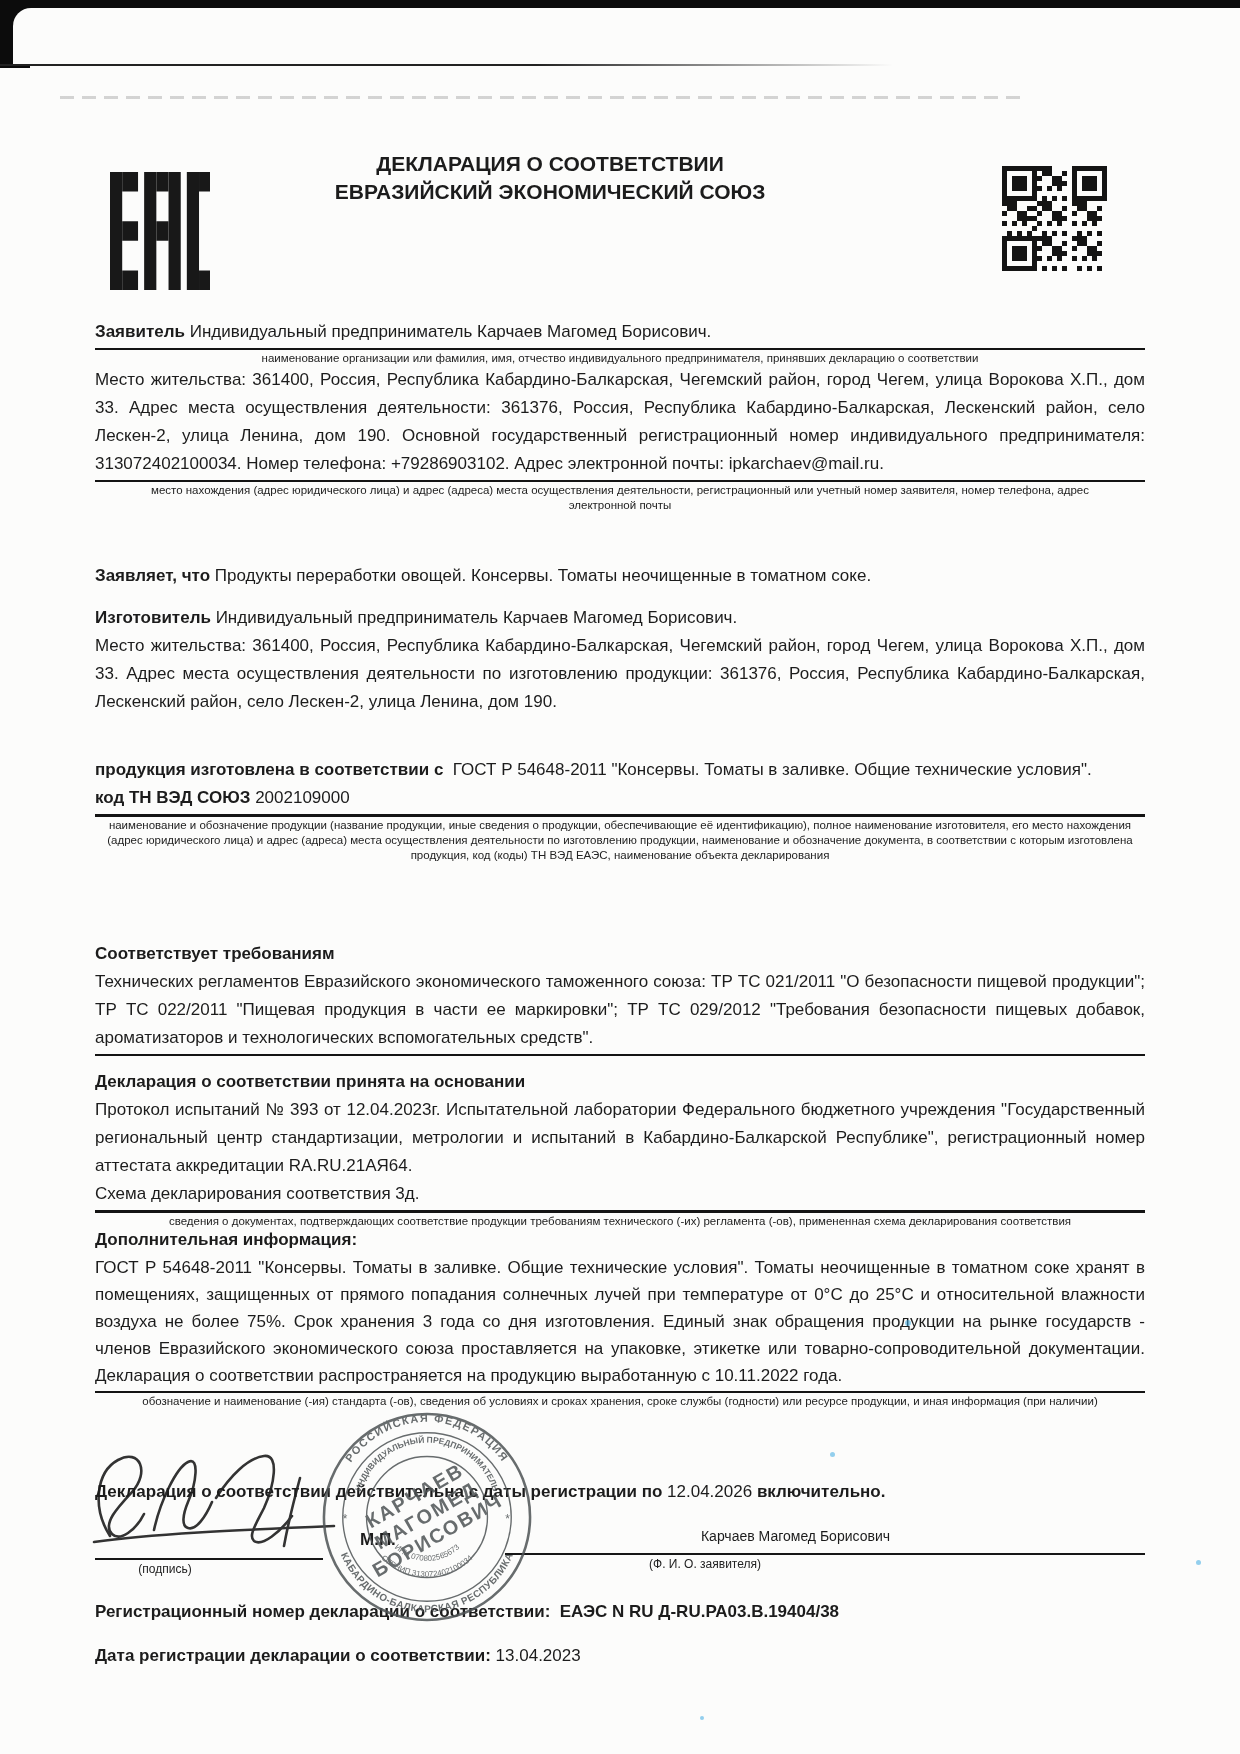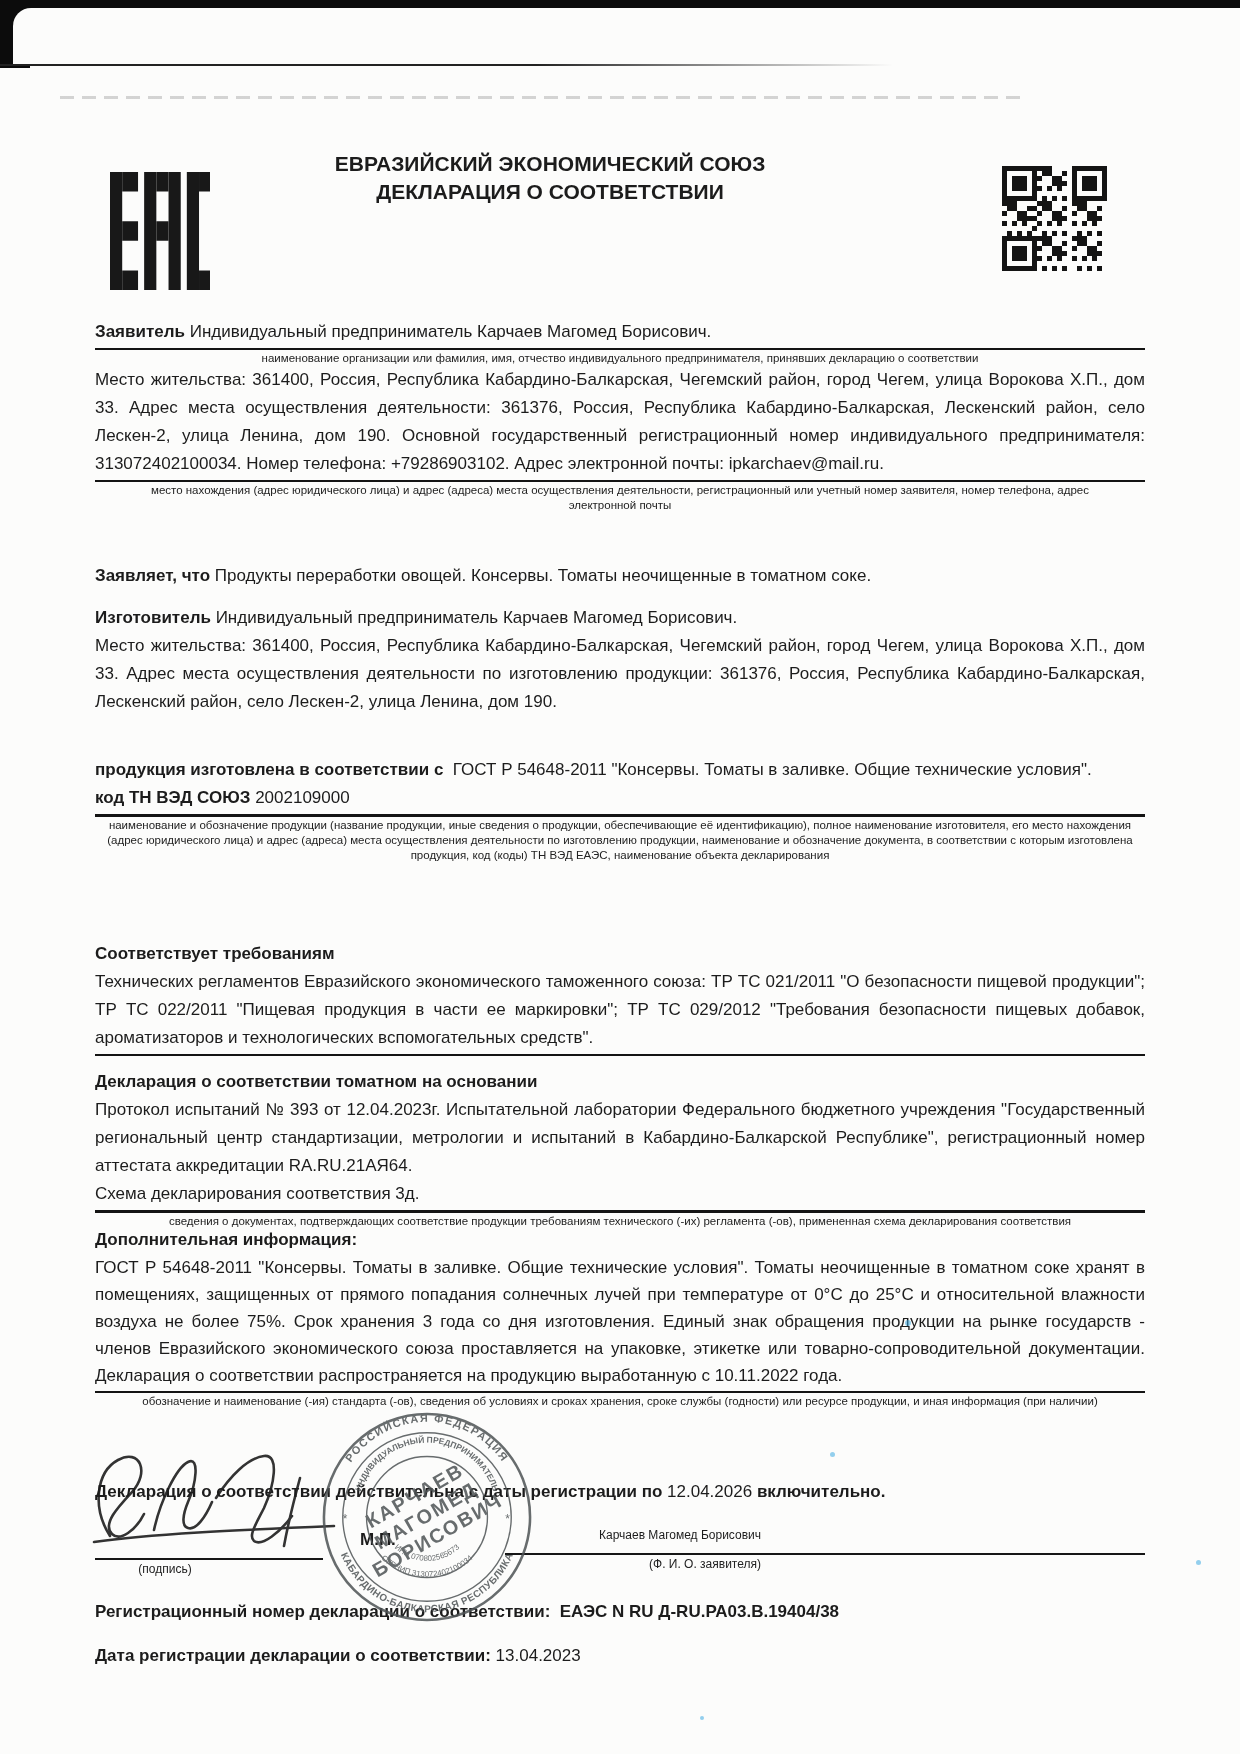--- a/index.html
+++ b/index.html
@@ -54,22 +54,22 @@
         <rect x="76" y="0" width="20" height="19"></rect>
           <rect x="76" y="48" width="20" height="19"></rect>
         <rect x="126" y="0" width="20" height="115"></rect>
           <rect x="146" y="0" width="18" height="19"></rect>
         <rect x="146" y="96" width="18" height="19"></rect>
       </g>
     </svg>
   </div>
 
   <div class="title">
+    <div>ДЕКЛАРАЦИЯ О СООТВЕТСТВИИ</div>
     <div>ЕВРАЗИЙСКИЙ ЭКОНОМИЧЕСКИЙ СОЮЗ</div>
-    <div>ДЕКЛАРАЦИЯ О СООТВЕТСТВИИ</div>
   </div>
 
   <div class="qr" id="qr">
       <i style="left:0px;top:0px"></i>
       <i style="left:5px;top:0px"></i>
       <i style="left:10px;top:0px"></i>
       <i style="left:15px;top:0px"></i>
       <i style="left:20px;top:0px"></i>
       <i style="left:25px;top:0px"></i>
       <i style="left:30px;top:0px"></i>
@@ -308,21 +308,21 @@
     <div class="note">наименование и обозначение продукции (название продукции, иные сведения о продукции, обеспечивающие её идентификацию), полное наименование изготовителя, его место нахождения (адрес юридического лица) и адрес (адреса) места осуществления деятельности по изготовлению продукции, наименование и обозначение документа, в соответствии с которым изготовлена продукция, код (коды) ТН ВЭД ЕАЭС, наименование объекта декларирования</div>
   </div>
 
   <div class="sec" style="top:940px">
     <p class="body-t b">Соответствует требованиям</p>
     <p class="body-t">Технических регламентов Евразийского экономического таможенного союза: ТР ТС 021/2011 "О безопасности пищевой продукции"; ТР ТС 022/2011 "Пищевая продукция в части ее маркировки"; ТР ТС 029/2012 "Требования безопасности пищевых добавок, ароматизаторов и технологических вспомогательных средств".</p>
     <div class="rule"></div>
   </div>
 
   <div class="sec" style="top:1068px">
-    <p class="body-t b">Декларация о соответствии томатном на основании</p>
+    <p class="body-t b">Декларация о соответствии принята на основании</p>
     <p class="body-t">Протокол испытаний № 393 от 12.04.2023г. Испытательной лаборатории Федерального бюджетного учреждения "Государственный региональный центр стандартизации, метрологии и испытаний в Кабардино-Балкарской Республике", регистрационный номер аттестата аккредитации RA.RU.21АЯ64.</p>
     <p class="body-t">Схема декларирования соответствия 3д.</p>
     <div class="rule thick"></div>
     <div class="note" style="max-width:960px;margin:0 auto;">сведения о документах, подтверждающих соответствие продукции требованиям технического (-их) регламента (-ов), примененная схема декларирования соответствия</div>
   </div>
 
   <div class="sec" style="top:1226px">
     <p class="body-t b">Дополнительная информация:</p>
     <p class="body-t" style="line-height:27px">ГОСТ Р 54648-2011 "Консервы. Томаты в заливке. Общие технические условия". Томаты неочищенные в томатном соке хранят в помещениях, защищенных от прямого попадания солнечных лучей при температуре от 0°С до 25°С и относительной влажности воздуха не более 75%. Срок хранения 3 года со дня изготовления. Единый знак обращения продукции на рынке государств - членов Евразийского экономического союза проставляется на упаковке, этикетке или товарно-сопроводительной документации. Декларация о соответствии распространяется на продукцию выработанную с 10.11.2022 года.</p>
     <div class="rule"></div>
@@ -343,21 +343,21 @@
       <path d="M6,104 C60,96 150,92 246,88"></path>
       <path d="M212,40 C206,62 200,86 196,108"></path>
     </g>
   </svg>
 
   <div class="hline" style="left:95px;top:1558px;width:228px;"></div>
   <div class="caption" style="position:absolute;left:100px;top:1562px;width:130px;">(подпись)</div>
 
   <div style="position:absolute;left:360px;top:1530px;font-size:17px;font-weight:bold;z-index:3;">М.П.</div>
 
-  <div style="position:absolute;left:470px;top:1528px;width:420px;text-align:center;font-size:12px;">Карчаев Магомед Борисович</div>
+  <div style="position:absolute;left:470px;top:1528px;width:420px;text-align:right;font-size:14px;">Карчаев Магомед Борисович</div>
   <div class="hline" style="left:505px;top:1553px;width:640px;"></div>
   <div class="caption" style="position:absolute;left:505px;top:1557px;width:400px;">(Ф. И. О. заявителя)</div>
 
   <svg class="stamp" viewBox="0 0 220 220">
     <defs>
       <path id="arc-ot" d="M 18,106 A 92,92 0 0 1 202,106"></path>
       <path id="arc-ob" d="M 16,112 A 94,94 0 0 0 204,112"></path>
       <path id="arc-it" d="M 40,105 A 70,70 0 0 1 180,105"></path>
       <path id="arc-inn" d="M 64,120 A 48,48 0 0 0 156,120"></path>
       <path id="arc-ogr" d="M 43,114 A 68,68 0 0 0 177,114"></path>

